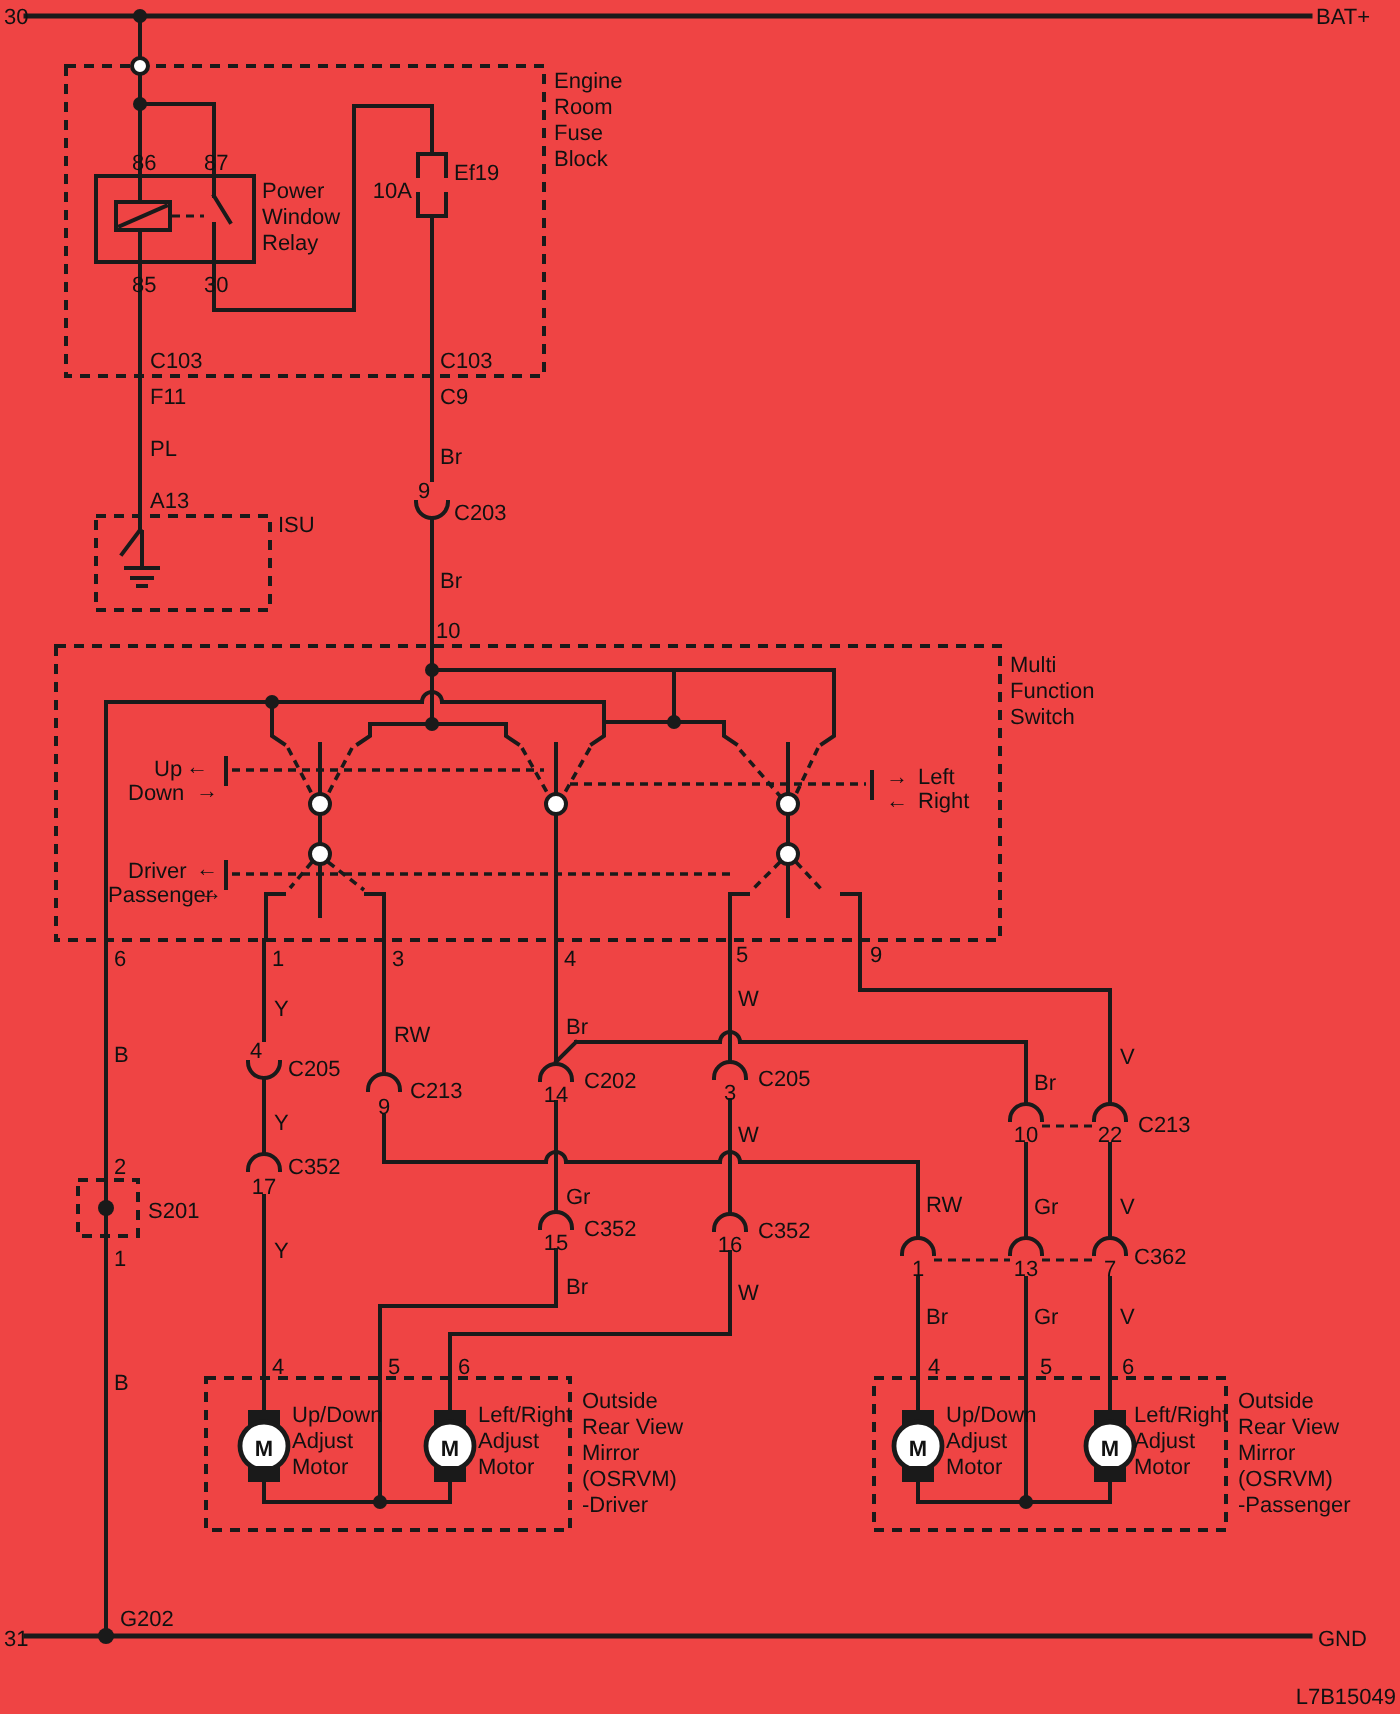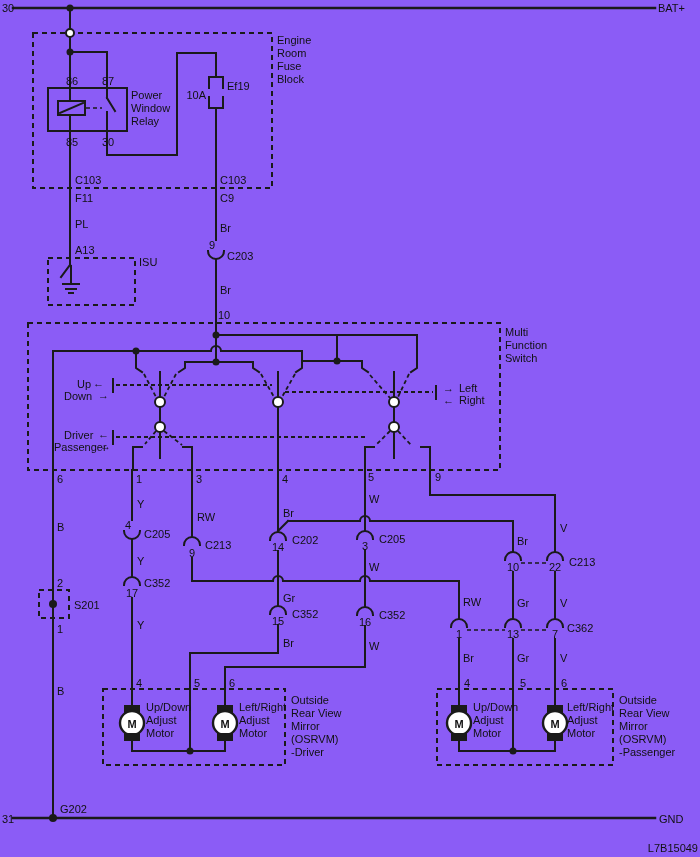--- a/index.html
+++ b/index.html
@@ -1,16 +1,16 @@
 <!DOCTYPE html>
 <html><head>
 <meta charset="utf-8">
 <style>
   html,body{margin:0;padding:0;background:#fff;}
-  #stage{position:relative;width:700px;height:857px;background:#8b5cf6;}
+  #stage{position:relative;width:700px;height:857px;background:#ef4444;}
   svg{display:block;}
   .w{stroke:#1a1a1a;stroke-width:2;fill:none;stroke-linecap:square;stroke-linejoin:miter;}
   .w25{stroke:#1a1a1a;stroke-width:2.5;fill:none;stroke-linecap:square;}
   .dashbox{stroke:#1a1a1a;stroke-width:2;fill:none;stroke-dasharray:5 4;}
   .dl{stroke:#1a1a1a;stroke-width:1.8;fill:none;stroke-dasharray:4 3;stroke-linecap:butt;}
   .dc{stroke:#1a1a1a;stroke-width:1.5;fill:none;stroke-dasharray:4 3;}
   .dot{fill:#1a1a1a;stroke:none;}
   .oc{fill:#fff;stroke:#1a1a1a;stroke-width:2;}
   .pole{fill:#fff;stroke:#1a1a1a;stroke-width:2;}
   .frect{fill:#1a1a1a;stroke:none;}

